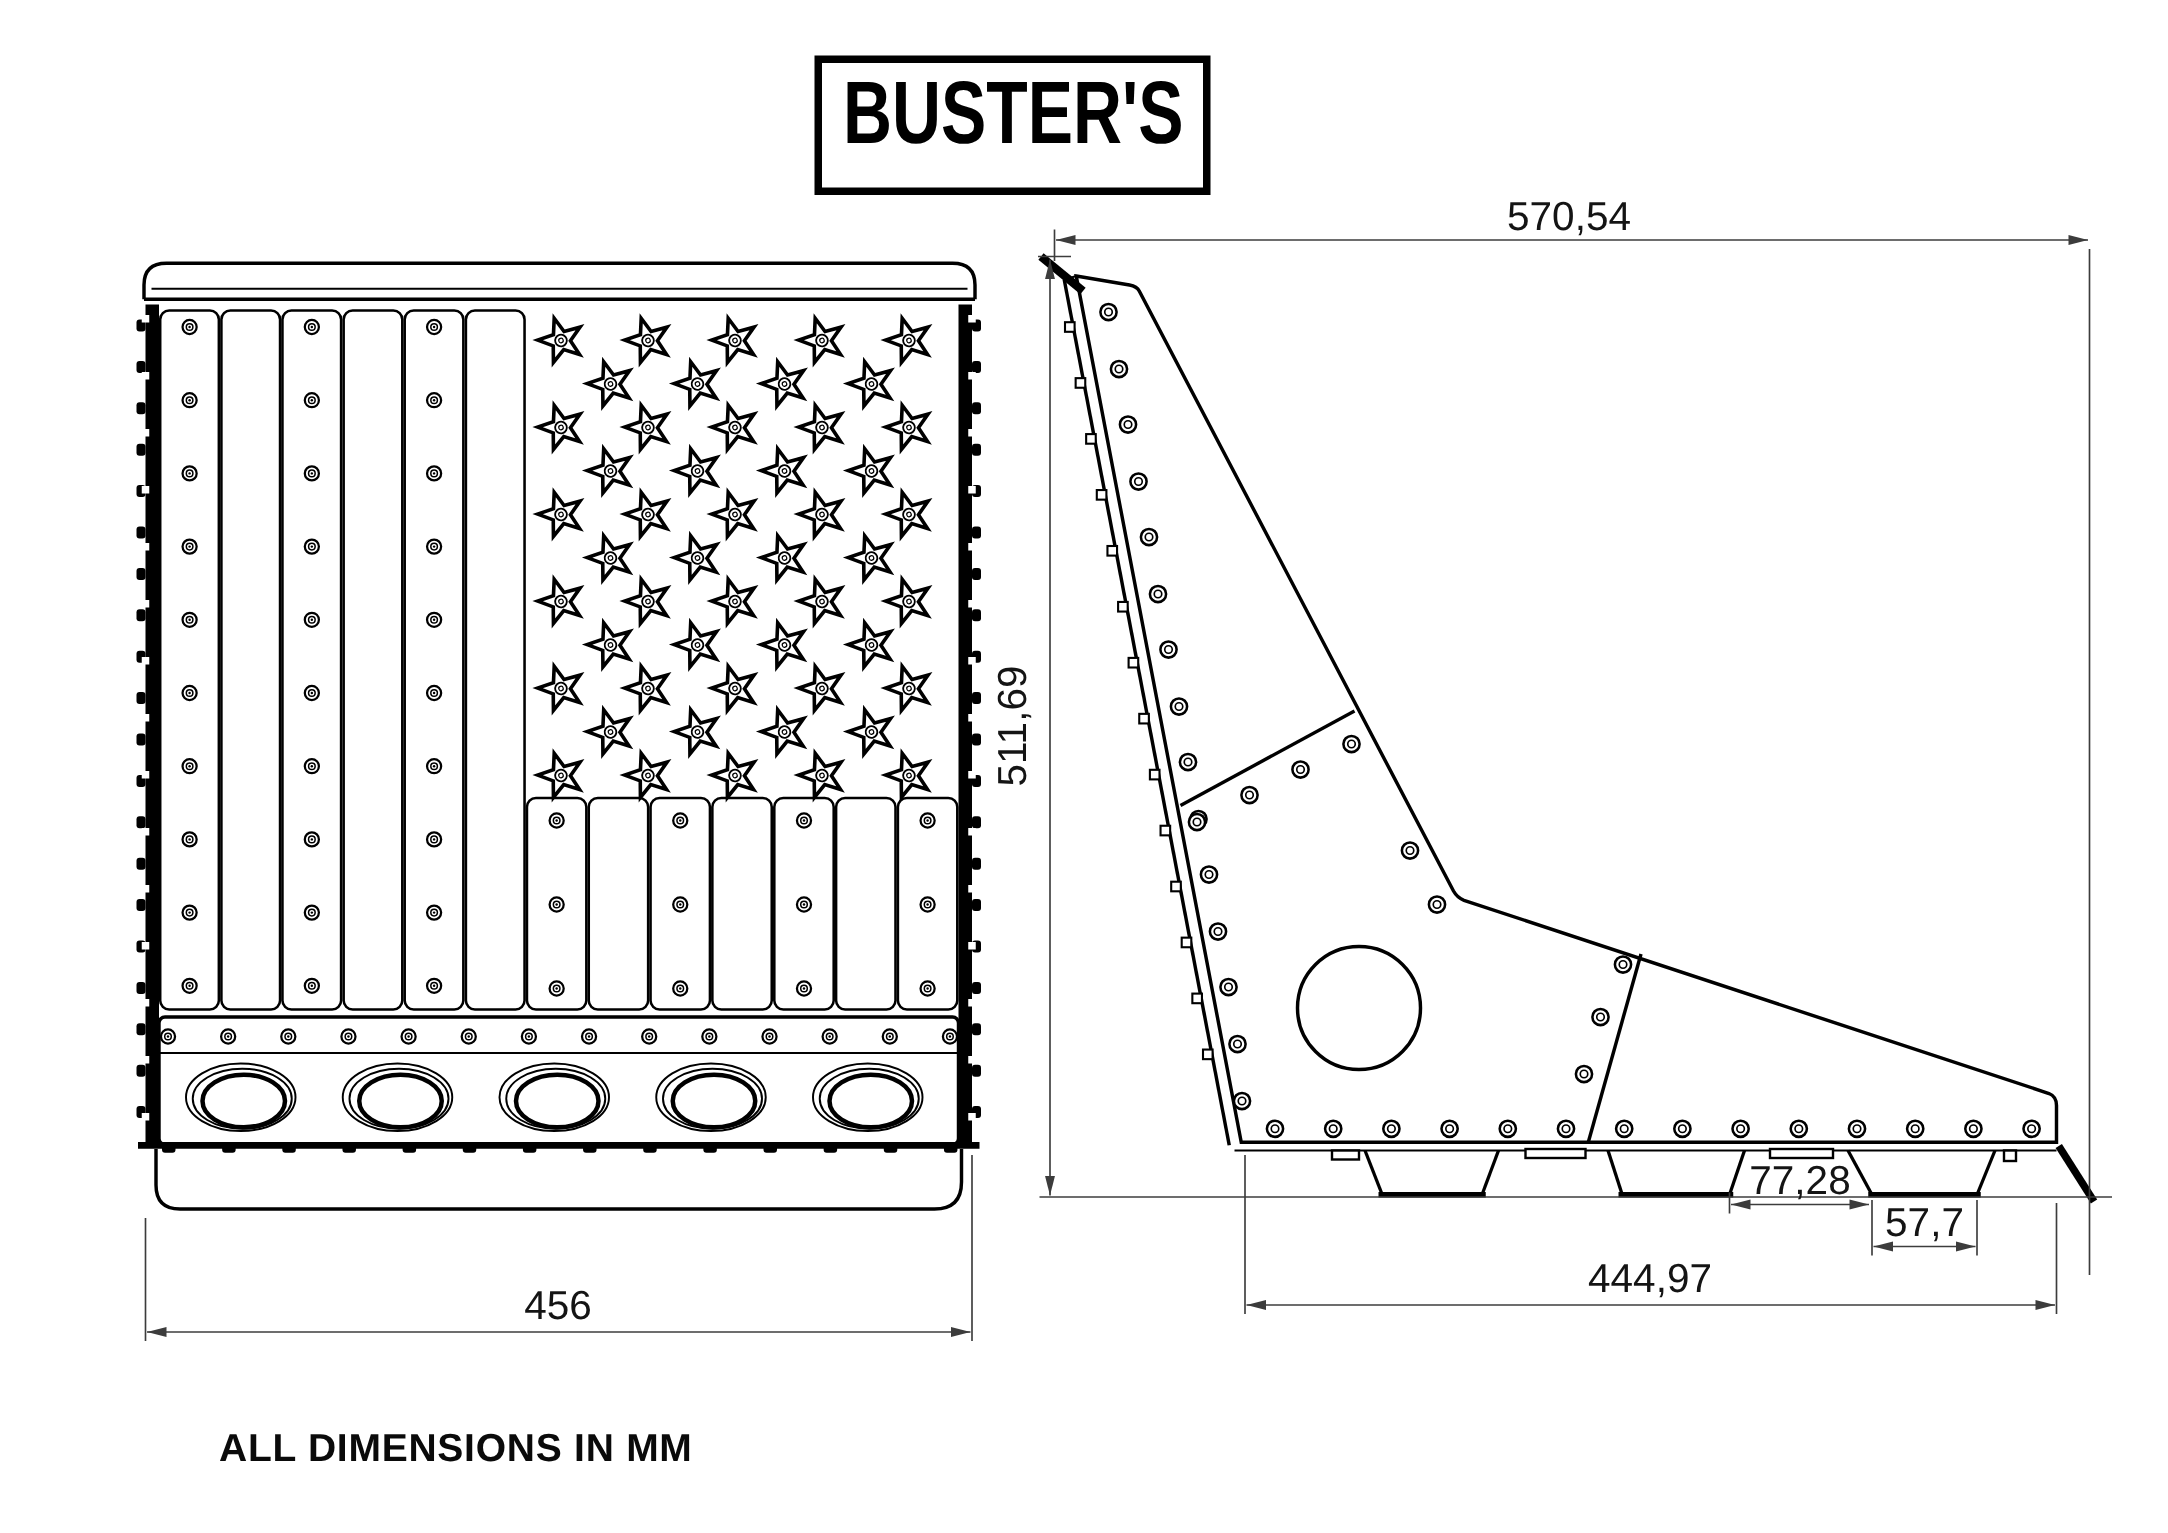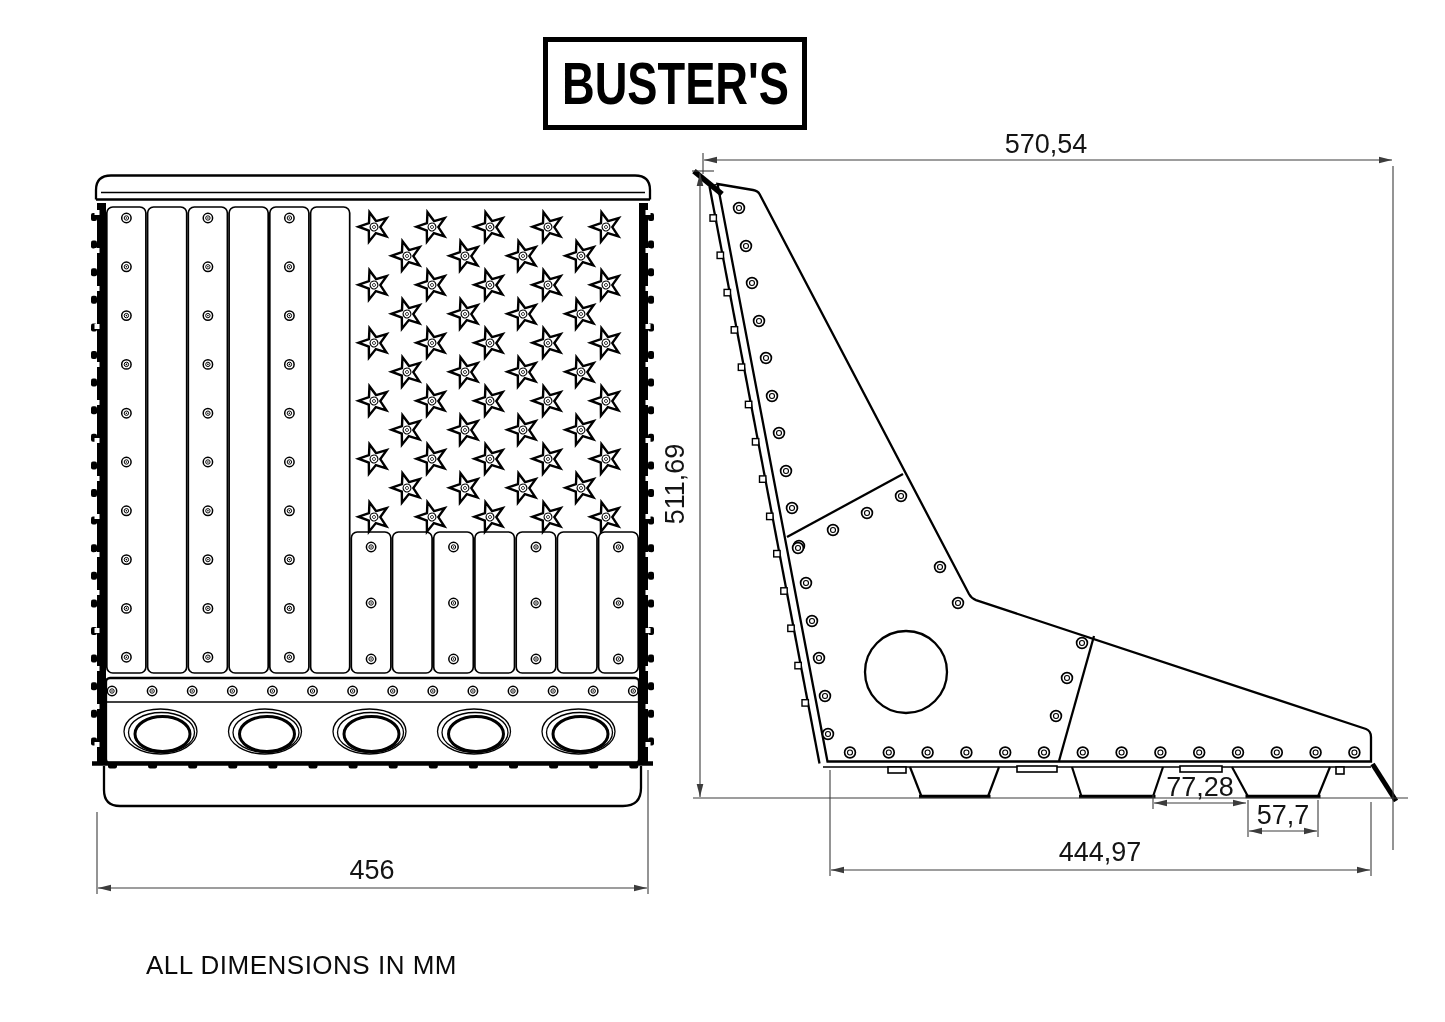--- a/index.html
+++ b/index.html
@@ -1,23 +1,23 @@
 <!DOCTYPE html>
 <html><head>
 <meta charset="utf-8">
 <title>Technical Drawing</title>
 <style>
   html,body{margin:0;padding:0;background:#ffffff;}
   .canvas{position:relative;width:1445px;height:1022px;background:#ffffff;overflow:hidden;
           font-family:"Liberation Sans",sans-serif;}
   .logo-box{position:absolute;left:543px;top:37px;width:264px;height:93px;
-            border:5px solid #000;box-sizing:border-box;display:flex;align-items:center;justify-content:center;}
+            border:5px solid #000;box-sizing:border-box;display:flex;justify-content:center;}
   .logo-text{font-weight:800;font-size:58px;letter-spacing:0px;color:#000;
              transform:scaleX(0.78) scaleY(1.02);white-space:nowrap;}
-  .note{position:absolute;left:146px;top:950px;font-size:26px;font-weight:400;color:#0a0a0a;letter-spacing:0.5px;}
+  .note{position:absolute;left:146px;top:950px;font-size:26px;font-weight:700;color:#0a0a0a;letter-spacing:0.5px;}
   svg{position:absolute;left:0;top:0;}
   svg text{font-family:"Liberation Sans",sans-serif;font-size:27px;fill:#141414;}
   .thin{stroke:#000;stroke-width:1.3;fill:none;}
   .med{stroke:#000;stroke-width:2.3;fill:none;}
   .dim{stroke:#3c3c3c;stroke-width:1.1;fill:none;}
   .dimfill{fill:#3c3c3c;stroke:none;}
 </style>
 </head>
 <body>
 

